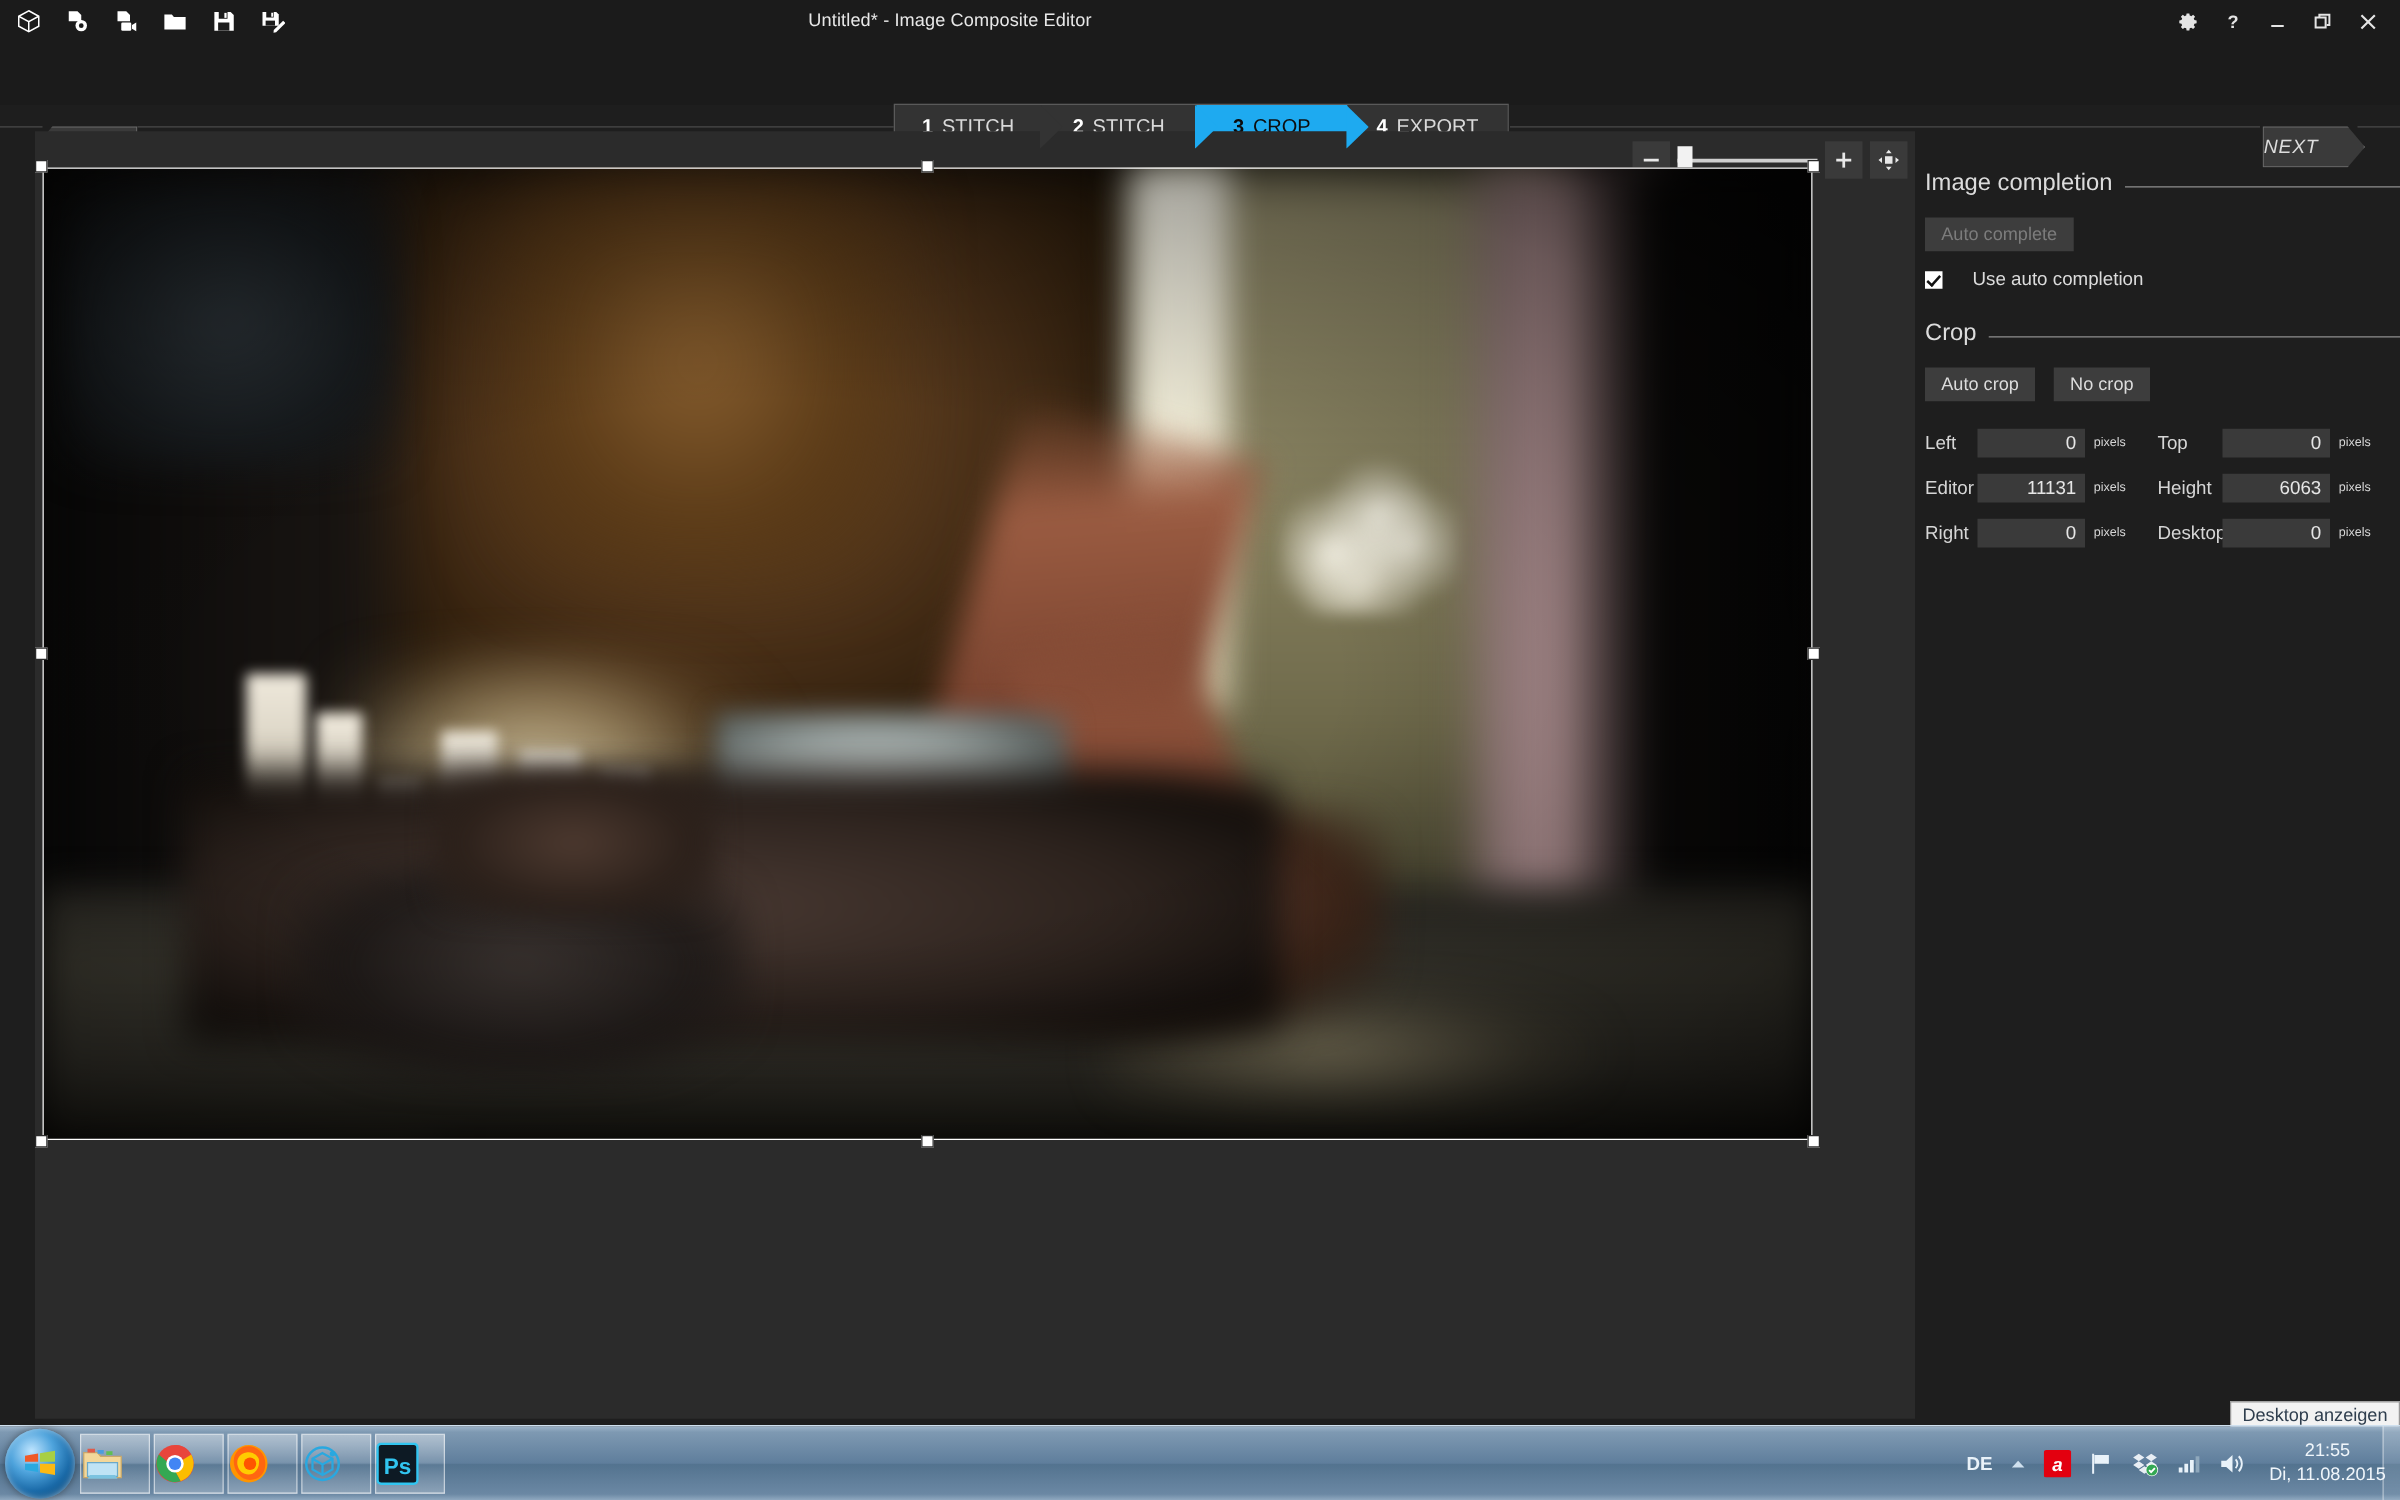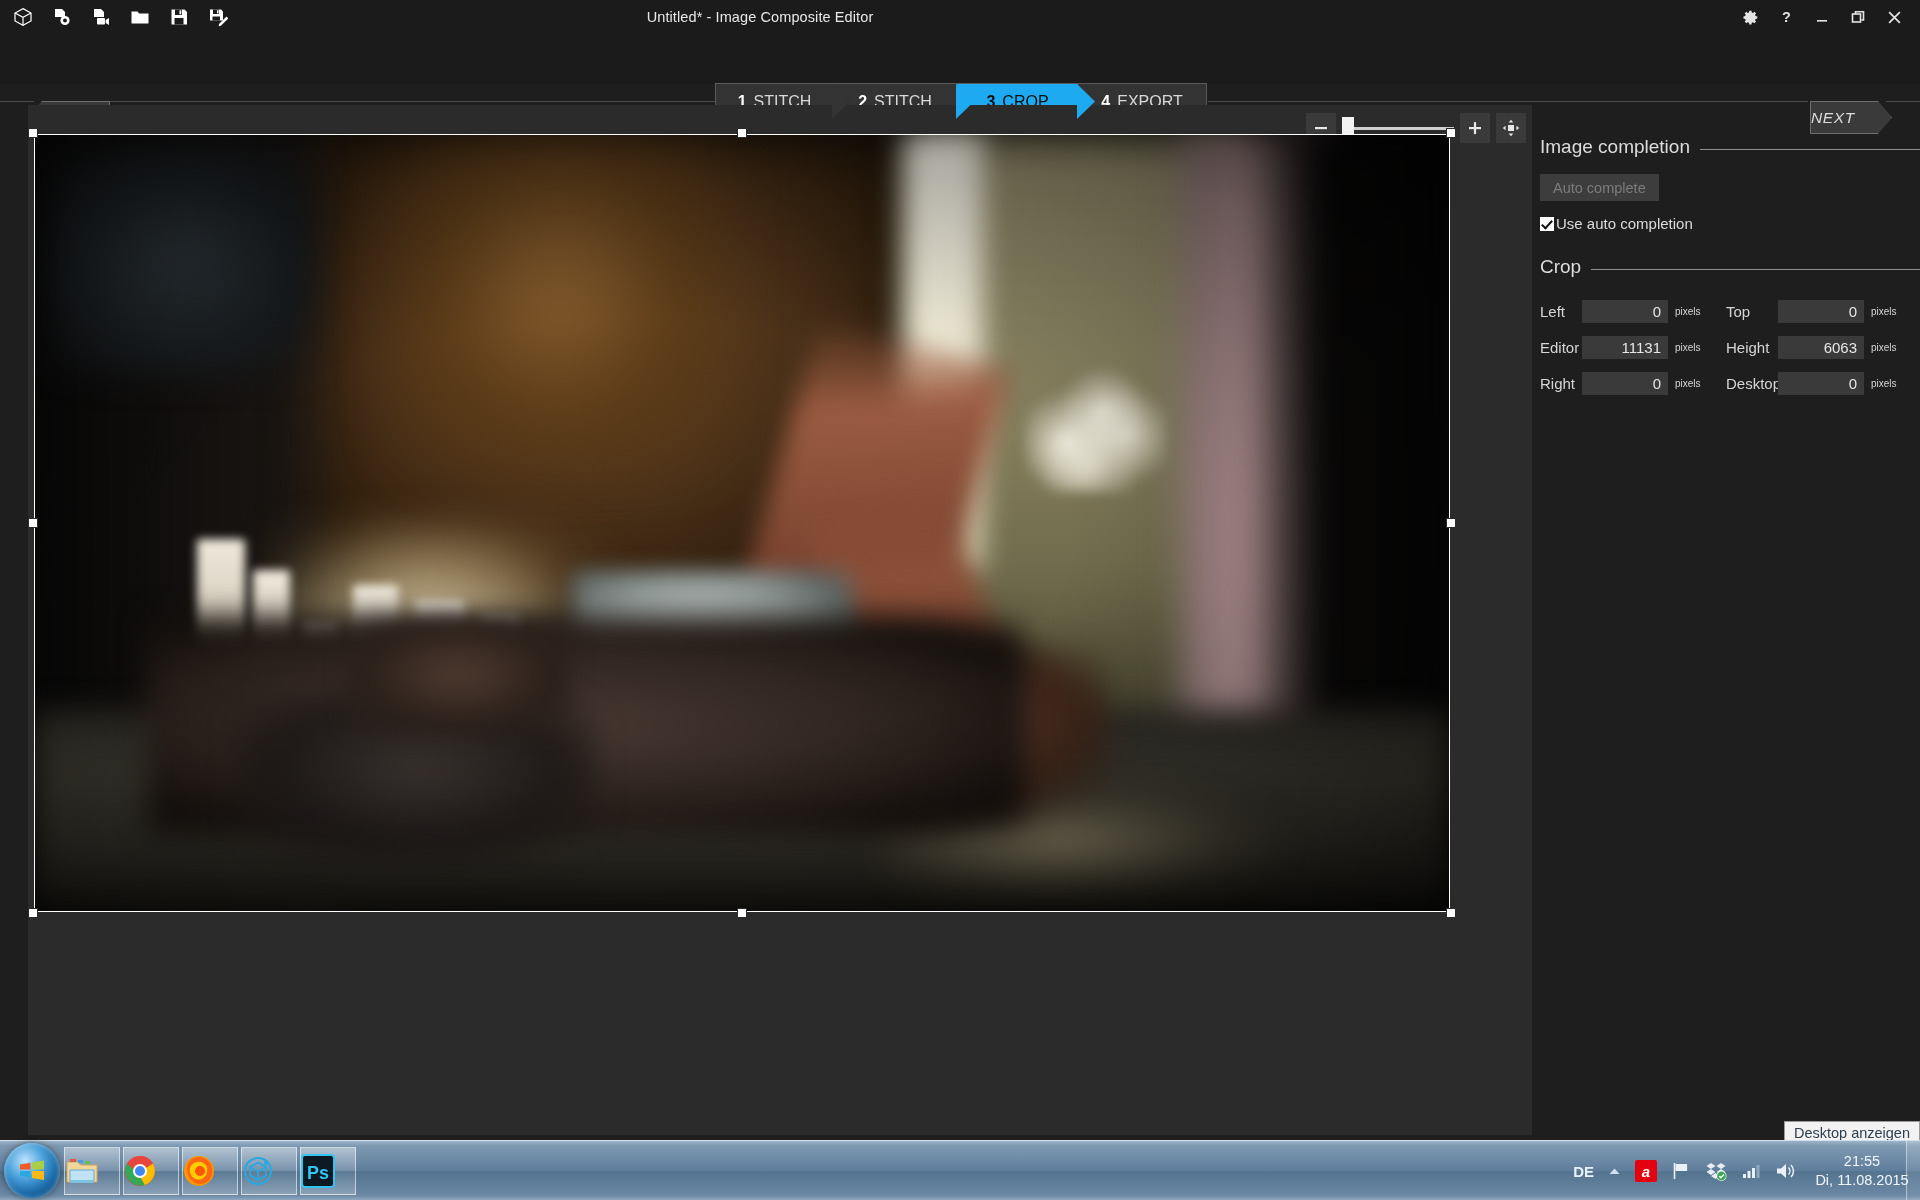--- a/index.html
+++ b/index.html
@@ -255,21 +255,21 @@
     color:#dcdcdc; font-size:19px; font-weight:300; margin-bottom:16px;margin-top:36px;
   }
   .sect-head .line { flex:1; height:1px; background:#8e8e8e; margin-top:4px; }
   .btn {
     height:27px; padding:0 13px; background:#3d3d3d; color:#dcdcdc;
     border:none; font-size:14.5px; cursor:pointer;
     font-family:"Liberation Sans", sans-serif;
     display:inline-flex; align-items:center; justify-content:center;
   }
   .btn.disabled { color:#7c7c7c; cursor:default; }
-  .chkrow { display:flex; align-items:center; gap:2px; margin-top:14px; color:#dcdcdc; font-size:15px; cursor:pointer;}
+  .chkrow { display:flex; align-items:center; gap:24px; margin-top:14px; color:#dcdcdc; font-size:15px; cursor:pointer;}
   .chk {
     width:14px; height:14px; background:#fff; position:relative;
     display:inline-block;
   }
   .chk:after {
     content:""; position:absolute; left:4px; top:1px; width:4px; height:9px;
     border:solid #111; border-width:0 2px 2px 0; transform:rotate(42deg);
   }
   .grid {
     display:grid; grid-template-columns:42px 86px 58px 52px 86px 50px;
@@ -533,20 +533,28 @@
     <div class="chkrow">
       <span class="chk"></span>
       <span>Use auto completion</span>
     </div>
 
     <div class="sect-head" style="margin-top:24px;">
       <span>Crop</span>
       <span class="line"></span>
     </div>
 
+    <div style="display:flex; gap:15px;">
+      <div class="btn">
+        <span>Auto crop</span>
+      </div>
+      <div class="btn">
+        <span>No crop</span>
+      </div>
+    </div>
 
     <div class="grid">
       <div class="glbl">Left</div>
       <div class="gfield">0</div>
       <div class="gunit">pixels</div>
       <div class="glbl">Top</div>
       <div class="gfield">0</div>
       <div class="gunit">pixels</div>
 
       <div class="glbl">Editor</div>

